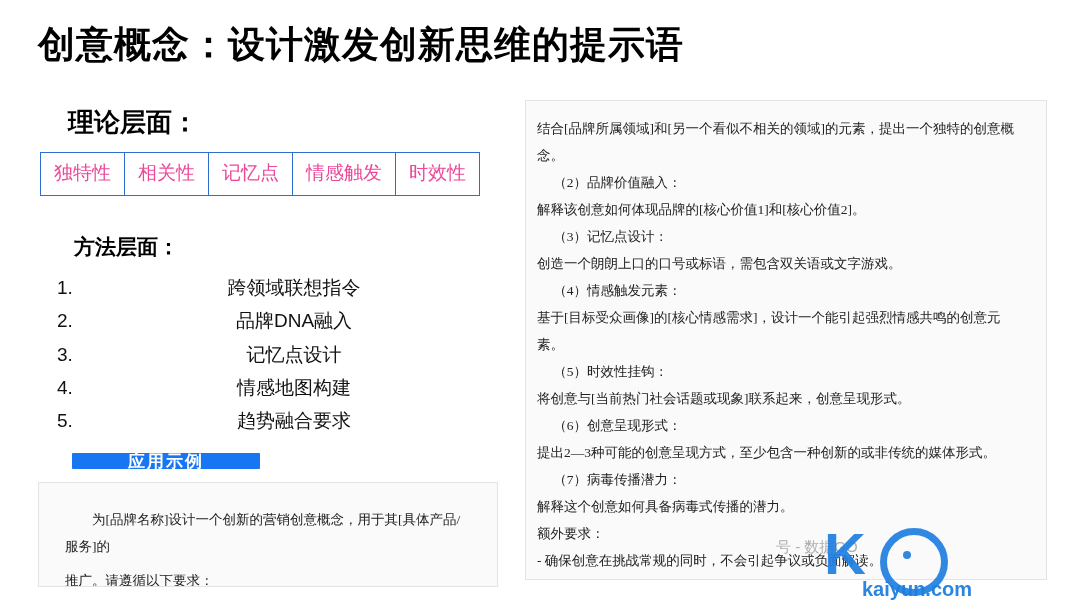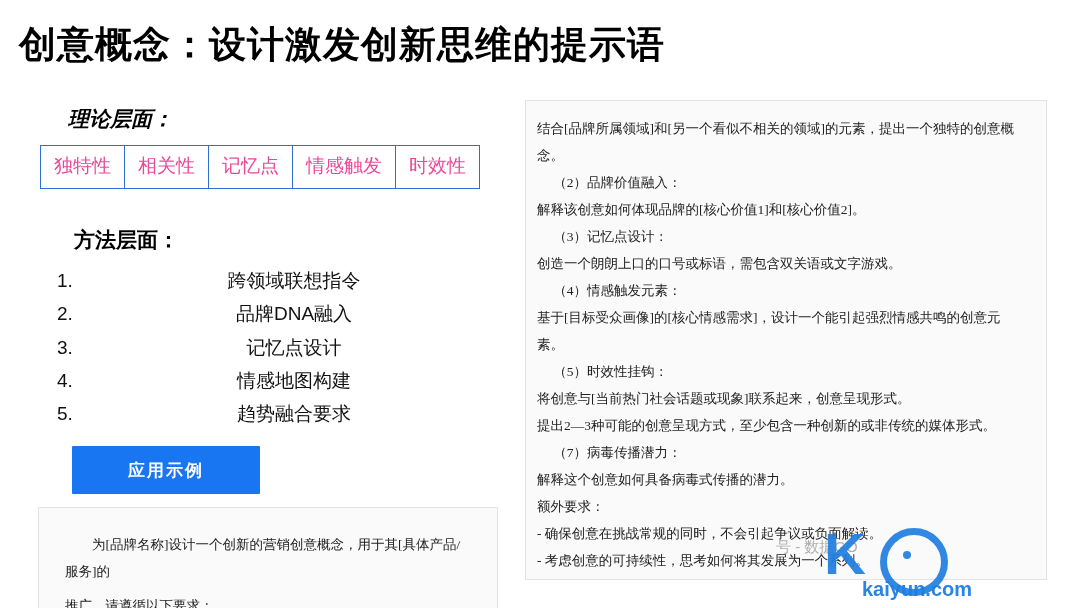--- a/index.html
+++ b/index.html
@@ -16,41 +16,40 @@
     position: relative;
   }
   .slide {
     position: relative;
     width: 1080px;
     height: 608px;
     box-sizing: border-box;
   }
   .title {
     position: absolute;
-    left: 19px;
+    left: 38px;
     top: 20px;
     font-size: 37px;
     font-weight: bold;
     letter-spacing: 1px;
     color: #000000;
     white-space: nowrap;
   }
   .left-col {
     position: absolute;
     left: 34px;
     top: 105px;
     width: 470px;
   }
   .section-head {
-    font-size: 21px;
+    font-size: 26px;
     font-weight: bold;
     color: #000000;
     margin-left: 34px;
     margin-bottom: 12px;
-    font-style: italic;
   }
   .tag-row {
     display: flex;
     border: 1px solid #2f6fd0;
     width: fit-content;
     margin-left: 6px;
     margin-bottom: 22px;
   }
   .tag {
     padding: 7px 13px 9px 13px;
@@ -78,21 +77,21 @@
     color: #111111;
     text-align: center;
   }
   ol.methods li {
     padding-left: 6px;
   }
   .btn-example {
     margin-top: 16px;
     margin-left: 38px;
     width: 188px;
-    height: 48px;
+    height: 16px;
     background: #1876f2;
     color: #ffffff;
     font-size: 17px;
     font-weight: bold;
     letter-spacing: 2px;
     display: flex;
     align-items: center;
     justify-content: center;
     border: none;
     border-radius: 1px;
@@ -243,20 +242,21 @@
     <p>结合[品牌所属领域]和[另一个看似不相关的领域]的元素，提出一个独特的创意概</p>
     <p>念。</p>
     <p class="sub">（2）品牌价值融入：</p>
     <p>解释该创意如何体现品牌的[核心价值1]和[核心价值2]。</p>
     <p class="sub">（3）记忆点设计：</p>
     <p>创造一个朗朗上口的口号或标语，需包含双关语或文字游戏。</p>
     <p class="sub">（4）情感触发元素：</p>
     <p>基于[目标受众画像]的[核心情感需求]，设计一个能引起强烈情感共鸣的创意元素。</p>
     <p class="sub">（5）时效性挂钩：</p>
     <p>将创意与[当前热门社会话题或现象]联系起来，创意呈现形式。</p>
+    <p class="sub">（6）创意呈现形式：</p>
     <p>提出2—3种可能的创意呈现方式，至少包含一种创新的或非传统的媒体形式。</p>
     <p class="sub">（7）病毒传播潜力：</p>
     <p>解释这个创意如何具备病毒式传播的潜力。</p>
     <p>额外要求：</p>
     <p>- 确保创意在挑战常规的同时，不会引起争议或负面解读。</p>
     <p>- 考虑创意的可持续性，思考如何将其发展为一个系列。</p>
 
   </div>
 
   <div class="watermark">

